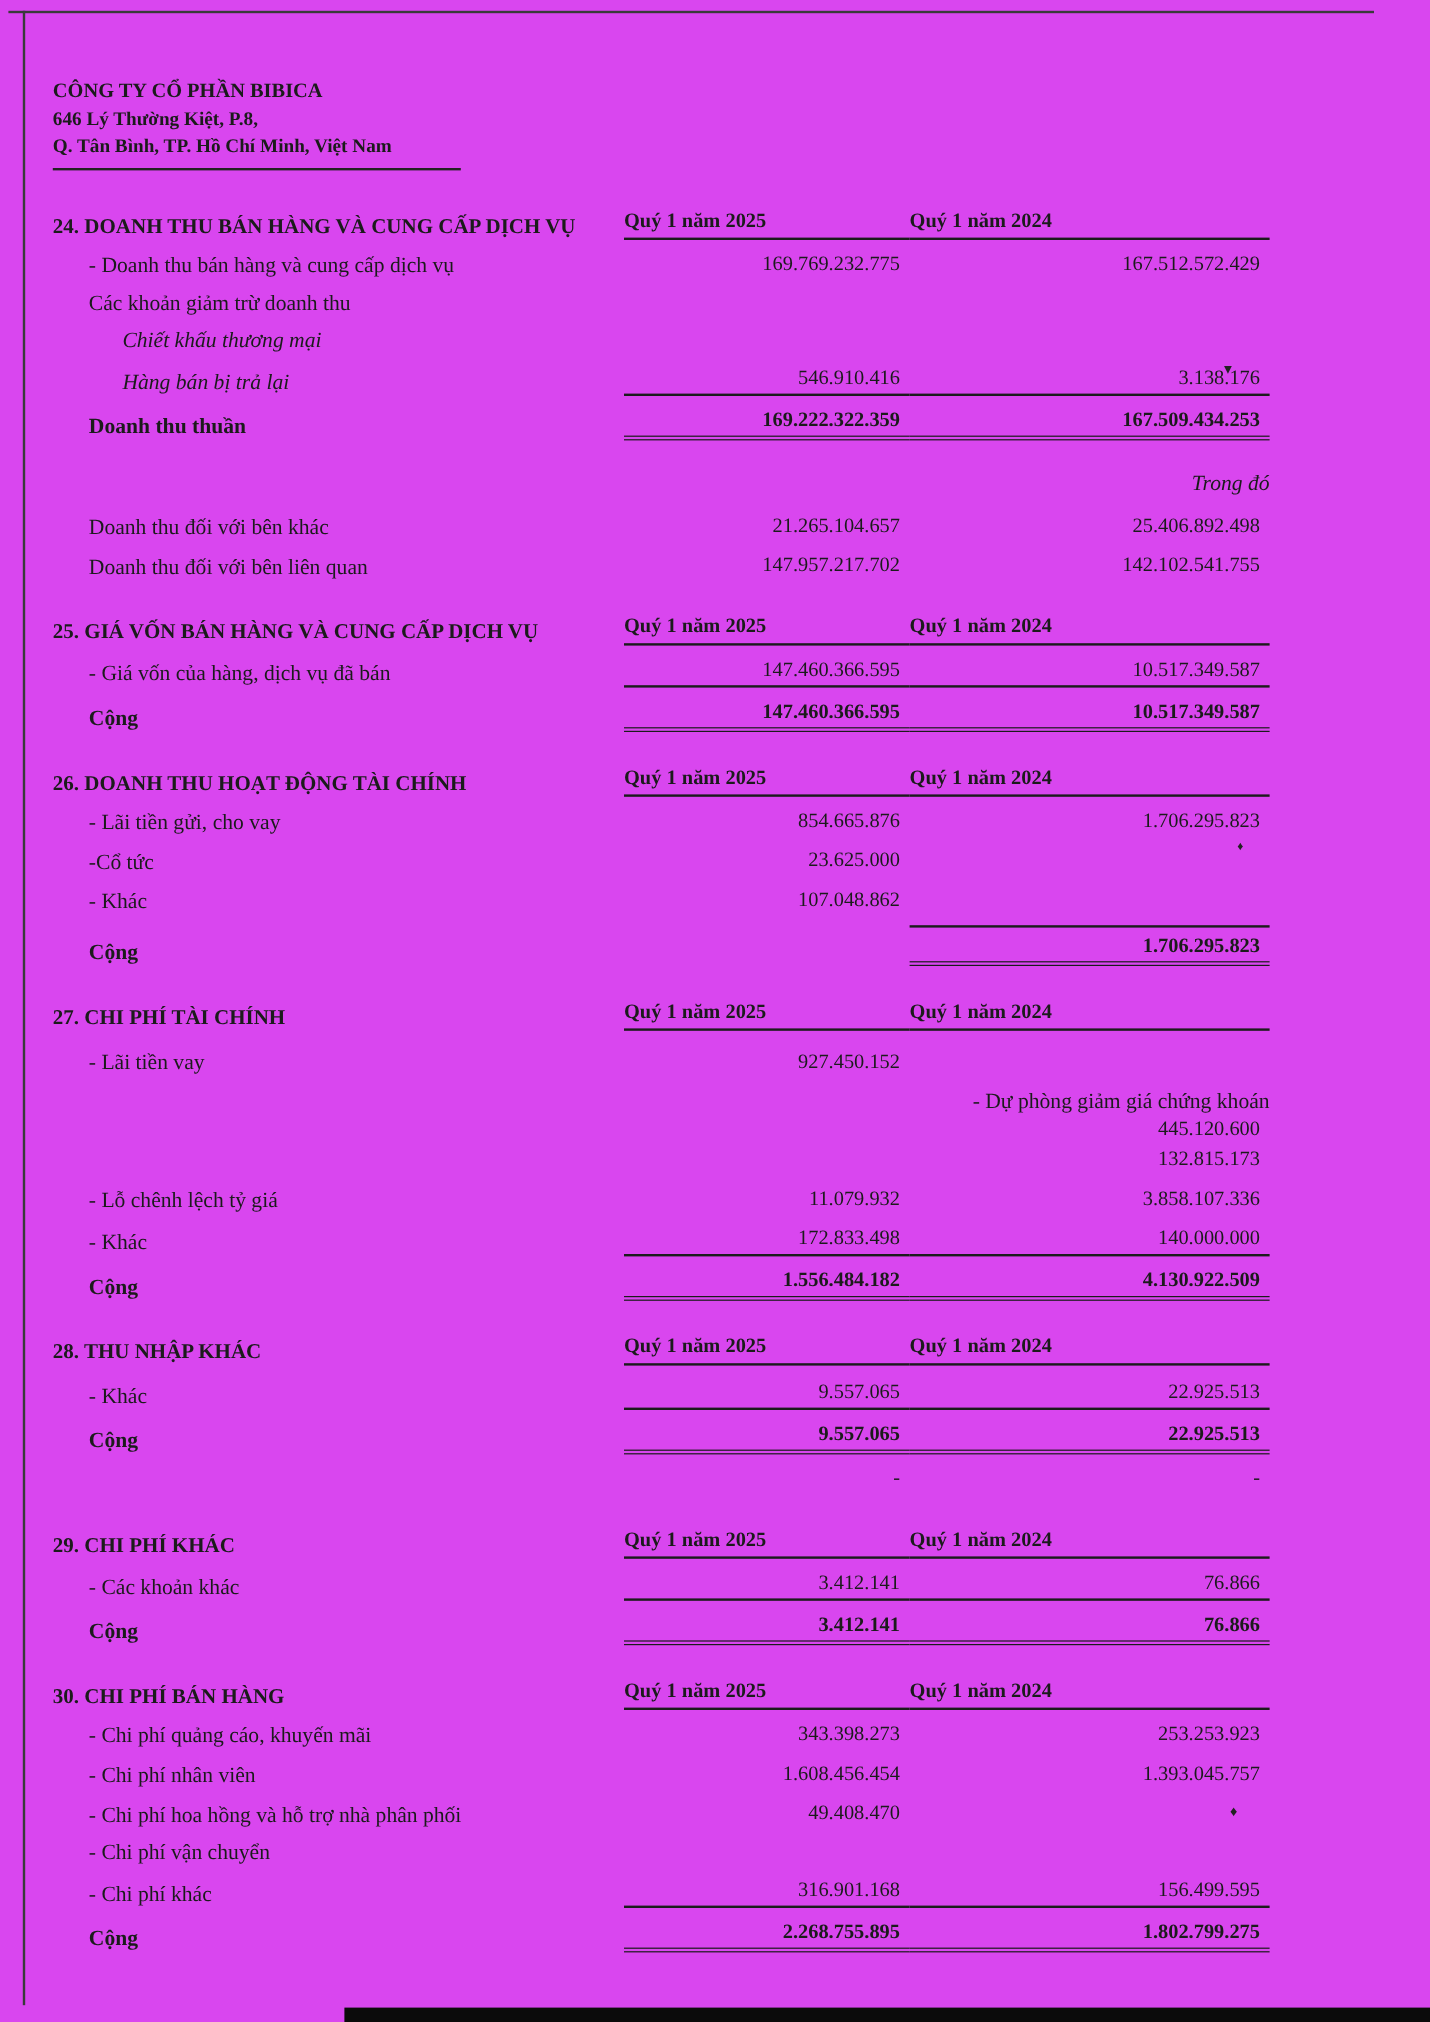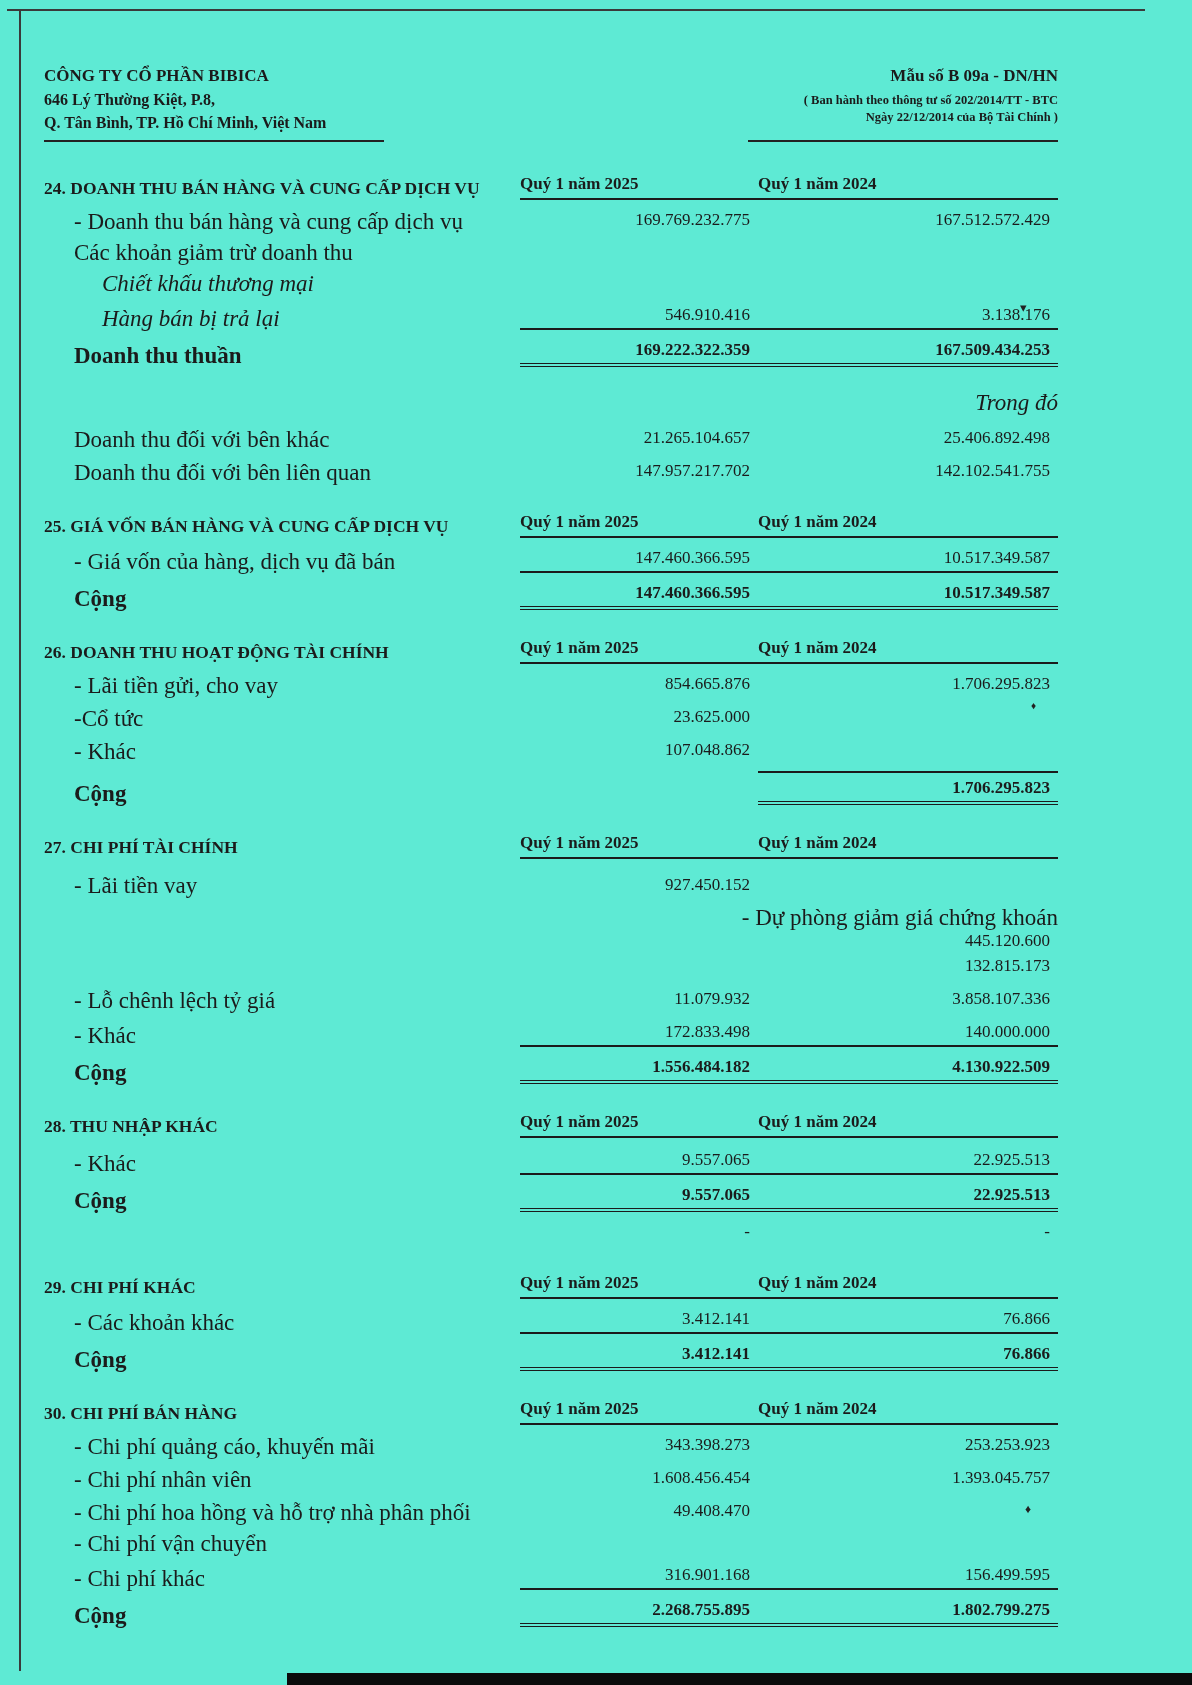--- a/index.html
+++ b/index.html
@@ -1,41 +1,41 @@
 <!DOCTYPE html>
 <html><head>
 <meta charset="utf-8">
 <style>
   * { margin:0; padding:0; box-sizing:border-box; }
   html,body { width:1192px; height:1685px; }
   body { font-family:"Liberation Serif", serif; background:#e9e8e4; }
   .page {
     position:relative; width:1192px; height:1685px;
-    background:#5eead4; color:#1b1b1b; overflow:hidden;
+    background:#d946ef; color:#1b1b1b; overflow:hidden;
   }
   
   .scan-top  { position:absolute; left:7px;  top:9px;  width:1138px; height:2px;  background:#3a3a3a; }
   .scan-left { position:absolute; left:19px; top:9px;  width:2px;   height:1662px; background:#3a3a3a; }
   .bottom-bar{ position:absolute; left:287px; top:1673px; width:905px; height:12px; background:#0b0b0b; }
 
   
   .letterhead { position:absolute; top:64px; left:44px; width:1014px; display:flex; justify-content:space-between; }
   .lh-left { width:340px; border-bottom:2px solid #222; padding-bottom:6px; }
   .lh-left .company { font-weight:bold; font-size:17px; line-height:24px; }
   .lh-left .addr { font-weight:bold; font-size:16px; line-height:23px; }
   .lh-right { width:310px; border-bottom:2px solid #222; padding-bottom:4px; text-align:right; }
   .lh-right .form { font-weight:bold; font-size:17px; line-height:24px; margin-bottom:4px; }
   .lh-right .note { font-weight:bold; font-size:12.5px; line-height:17px; }
 
   
   .content { position:absolute; top:172px; left:44px; width:1014px; }
   .section { margin-top:26px; }
   .section:first-child { margin-top:0; }
   .row { display:flex; align-items:flex-end; margin-bottom:8px; }
-  .lbl { flex:1; font-size:23px; line-height:23px; }
+  .lbl { flex:1; font-size:18px; line-height:23px; }
   .lbl.ind1 { padding-left:30px; }
   .lbl.ind2 { padding-left:58px; }
   .it { font-style:italic; }
   .bd { font-weight:bold; }
   .sec-title { font-weight:bold; font-size:17.5px; }
   .v { width:238px; text-align:right; font-size:17px; line-height:23px; padding:0 8px 2px 0; }
   .v24 { width:300px; }
   .col-h { font-weight:bold; font-size:17px; text-align:left; border-bottom:2px solid #1b1b1b; padding:0 0 3px 0; }
   .u { border-bottom:2px solid #1b1b1b; }
   .d { border-bottom:4px double #1b1b1b; }
@@ -54,25 +54,20 @@
 
   <div class="scan-top"></div>
   <div class="scan-left"></div>
 
   <div class="letterhead">
     <div class="lh-left">
       <div class="company">CÔNG TY CỔ PHẦN BIBICA</div>
       <div class="addr">646 Lý Thường Kiệt, P.8,</div>
       <div class="addr">Q. Tân Bình, TP. Hồ Chí Minh, Việt Nam</div>
     </div>
-    <div class="lh-right">
-      <div class="form">Mẫu số B 09a - DN/HN</div>
-      <div class="note">( Ban hành theo thông tư số 202/2014/TT - BTC</div>
-      <div class="note">Ngày 22/12/2014 của Bộ Tài Chính )</div>
-    </div>
   </div>
 
   <div class="content" id="sections">
       <div class="section">
         <div class="row">
           <div class="lbl sec-title">24. DOANH THU BÁN HÀNG VÀ CUNG CẤP DỊCH VỤ</div>
           <div class="v col-h">Quý 1 năm 2025</div>
           <div class="v v24 col-h">Quý 1 năm 2024</div>
         </div>
         <div class="row">

